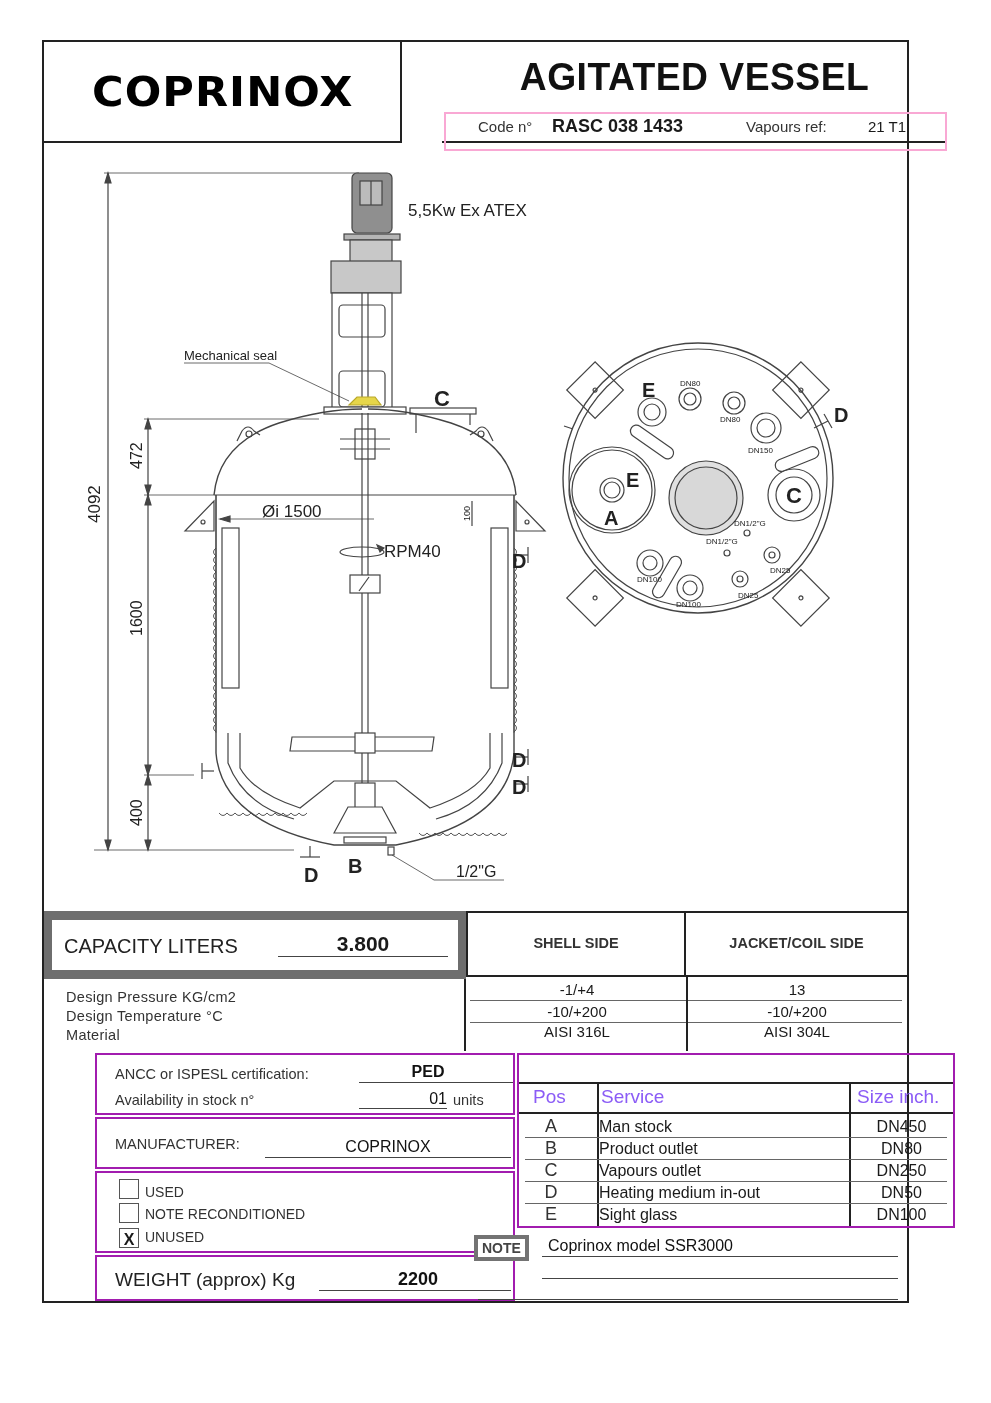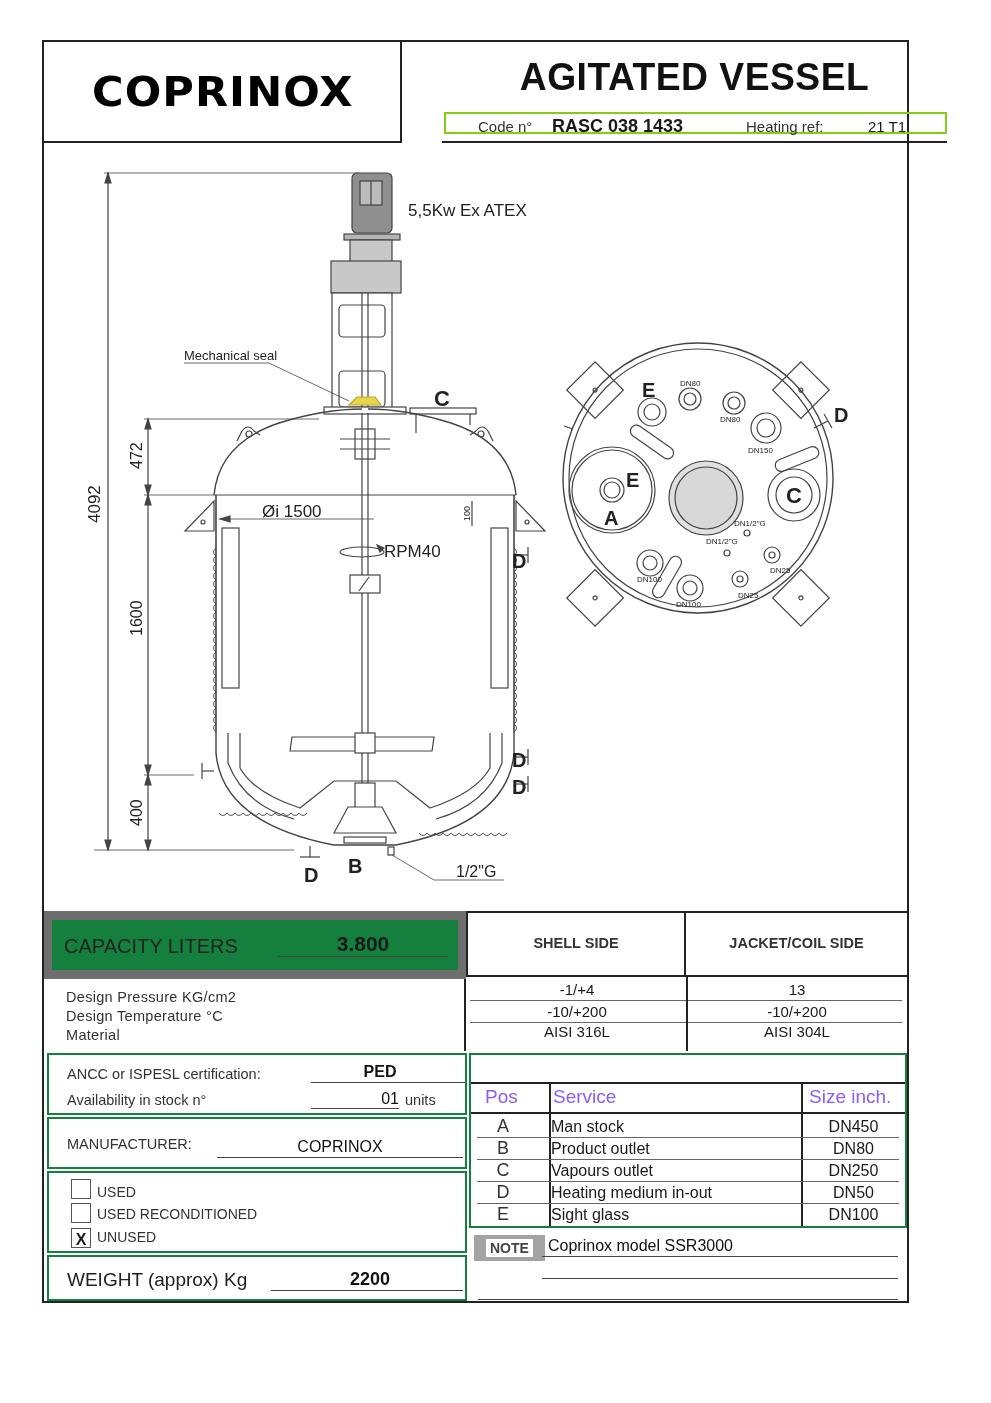--- a/index.html
+++ b/index.html
@@ -4,78 +4,78 @@
 <style>
   html, body { margin: 0; padding: 0; background: #ffffff; }
   body { width: 991px; height: 1403px; position: relative; font-family: "Liberation Sans", sans-serif; color: #1a1a1a; overflow: hidden; }
   .sheet { position: absolute; left: 42px; top: 40px; width: 867px; height: 1263px; border: 2px solid #222; box-sizing: border-box; }
   .abs { position: absolute; }
   
   .hdr-left { left: 0; top: 0; width: 358px; height: 101px; border-right: 2px solid #222; border-bottom: 2px solid #222; box-sizing: border-box; }
   .logo { position: absolute; left: 48px; top: 26px; font-family: "DejaVu Sans", sans-serif; font-weight: 900; font-size: 41px; letter-spacing: 1px; color: #000; transform: scaleX(1.05); transform-origin: left; }
   .hdr-right { left: 358px; top: 0; width: 505px; height: 101px; border-bottom: 2px solid #222; box-sizing: border-box; margin-left: 40px; }
   .title { position: absolute; left: 0; width: 100%; top: 14px; text-align: center; font-weight: 700; font-size: 38px; letter-spacing: 0.5px; color: #111; transform: scaleX(0.98); }
-  .code-bar { position: absolute; left: 2px; right: 0; top: 70px; height: 22px; border: 2px solid #84cc16; box-sizing: border-box; font-size: 15px; }
+  .code-bar { position: absolute; left: 2px; right: 0; top: 70px; height: 39px; border: 2px solid #f9a8d4; box-sizing: border-box; font-size: 15px; }
   .code-bar span { position: absolute; top: 4px; }
   .code-lbl { left: 32px; color: #333; }
   .code-val { left: 106px; font-weight: 700; font-size: 18px; top: 2px !important; }
   .loc-lbl { left: 300px; color: #333; }
   .loc-val { left: 422px; }
   .drawing { left: 0; top: 101px; width: 863px; height: 768px; }
   .drawing svg { display: block; }
   .lbl { font-family: "Liberation Sans", sans-serif; fill: #222; }
   
   .bottom { left: 0; top: 869px; width: 863px; height: 390px; }
   .cap-frame { left: 0; top: 0; width: 422px; height: 68px; background: #6e6e6e; box-sizing: border-box; padding: 9px 8px; }
-  .cap-inner { width: 100%; height: 100%; background: #15803d; position: relative; }
+  .cap-inner { width: 100%; height: 100%; background: #ffffff; position: relative; }
   .cap-lbl { position: absolute; left: 12px; top: 15px; font-size: 20px; color: #222; }
   .cap-line { position: absolute; left: 226px; width: 170px; top: 36px; border-bottom: 1px solid #444; }
   .cap-val { position: absolute; left: 226px; width: 170px; top: 12px; text-align: center; font-weight: 700; font-size: 21px; }
   .design-box { left: 0; top: 68px; width: 422px; height: 72px; border-right: 2px solid #222; box-sizing: border-box; }
   .design-box div { position: absolute; left: 22px; font-size: 14.5px; color: #333; letter-spacing: 0.3px; }
   .shell-hdr { left: 422px; top: 0; width: 220px; height: 66px; border-right: 2px solid #222; border-left: 2px solid #222; border-bottom: 2px solid #222; box-sizing: border-box; }
   .jack-hdr { left: 642px; top: 0; width: 221px; height: 66px; border-bottom: 2px solid #222; box-sizing: border-box; }
   .colhdr { position: absolute; width: 100%; top: 24px; text-align: center; font-weight: 700; font-size: 14.5px; color: #333; }
   .vals { left: 422px; top: 66px; width: 441px; height: 74px; }
   .vals .cell { position: absolute; width: 214px; text-align: center; font-size: 15px; }
   .vals .rule { position: absolute; height: 0; border-bottom: 1px solid #666; }
   .vsep { position: absolute; left: 642px; top: 66px; width: 0; height: 74px; border-left: 2px solid #222; }
   .hsep { position: absolute; height: 0; border-top: 2px solid #222; }
-  .box { position: absolute; border: 2px solid #15803d; box-sizing: border-box; }
+  .box { position: absolute; border: 2px solid #a21caf; box-sizing: border-box; margin-left: 48px; }
   .ancc div, .mfr div { position: absolute; font-size: 14.5px; color: #333; }
   .uline { position: absolute; border-bottom: 1px solid #444; }
   .chk { position: absolute; width: 20px; height: 20px; border: 1px solid #555; box-sizing: border-box; font-weight: 700; font-size: 16px; text-align: center; line-height: 21px; }
   .chk-lbl { position: absolute; font-size: 14px; color: #333; }
   .weight div { position: absolute; }
   
   .noz { position: absolute; }
   .noz .t-title { position: absolute; width: 100%; top: 3px; text-align: center; font-size: 19px; color: #333; letter-spacing: 0.5px; }
   .noz .h { position: absolute; top: 31px; font-size: 19px; color: #8b5cf6; }
   .noz .row { position: absolute; left: 0; width: 100%; height: 22px; }
   .noz .row span { position: absolute; top: 2px; font-size: 16px; }
   .noz .row .pos { width: 64px; text-align: center; font-size: 18px; color: #333; top: 0; }
   .noz .row .svc { left: 80px; }
   .noz .row .sz { left: 330px; width: 105px; text-align: center; }
-  .note-tag { position: absolute; background: #a3a3a3; padding: 4px 12px; }
+  .note-tag { position: absolute; background: #737373; padding: 4px 4px; }
   .note-tag span { display: block; background: #fff; font-size: 14px; font-weight: 700; color: #444; padding: 1px 4px; }
 </style>
 </head>
 <body>
 
 <div class="sheet">
 
   <div class="abs hdr-left">
     <div class="logo">COPRINOX</div>
   </div>
   <div class="abs hdr-right">
     <div class="title">AGITATED VESSEL</div>
     <div class="code-bar">
       <span class="code-lbl">Code n°</span>
       <span class="code-val">RASC 038 1433</span>
-      <span class="loc-lbl">Heating ref:</span>
+      <span class="loc-lbl">Vapours ref:</span>
       <span class="loc-val">21 T1</span>
     </div>
   </div>
 
   <div class="abs drawing">
     <svg width="863" height="768" viewBox="0 0 863 768" xmlns="http://www.w3.org/2000/svg">
       <g fill="none" stroke="#444" stroke-width="1.2">
 
         <line x1="64" y1="30" x2="64" y2="707"></line>
         <line x1="60" y1="30" x2="315" y2="30" stroke-width="0.8"></line>
@@ -336,21 +336,21 @@
     <div class="box mfr" style="left:3px;top:206px;width:420px;height:52px;">
       <div style="left:18px;top:17px">MANUFACTURER:</div>
       <div style="left:168px;top:19px;width:246px;text-align:center;font-size:16px;color:#111">COPRINOX</div>
       <div class="uline" style="left:168px;top:38px;width:246px"></div>
     </div>
 
     <div class="box" style="left:3px;top:260px;width:420px;height:82px;">
       <div class="chk" style="left:22px;top:6px"></div>
       <div class="chk-lbl" style="left:48px;top:11px">USED</div>
       <div class="chk" style="left:22px;top:30px"></div>
-      <div class="chk-lbl" style="left:48px;top:33px">USED RECONDITIONED</div>
+      <div class="chk-lbl" style="left:48px;top:33px">NOTE RECONDITIONED</div>
       <div class="chk" style="left:22px;top:55px">X</div>
       <div class="chk-lbl" style="left:48px;top:56px">UNUSED</div>
     </div>
 
     <div class="box weight" style="left:3px;top:344px;width:420px;height:46px;">
       <div style="left:18px;top:12px;font-size:19px;color:#222">WEIGHT (approx) Kg</div>
       <div style="left:226px;top:12px;width:190px;text-align:center;font-weight:700;font-size:18px;color:#111">2200</div>
       <div class="uline" style="left:222px;top:33px;width:192px"></div>
     </div>
 

